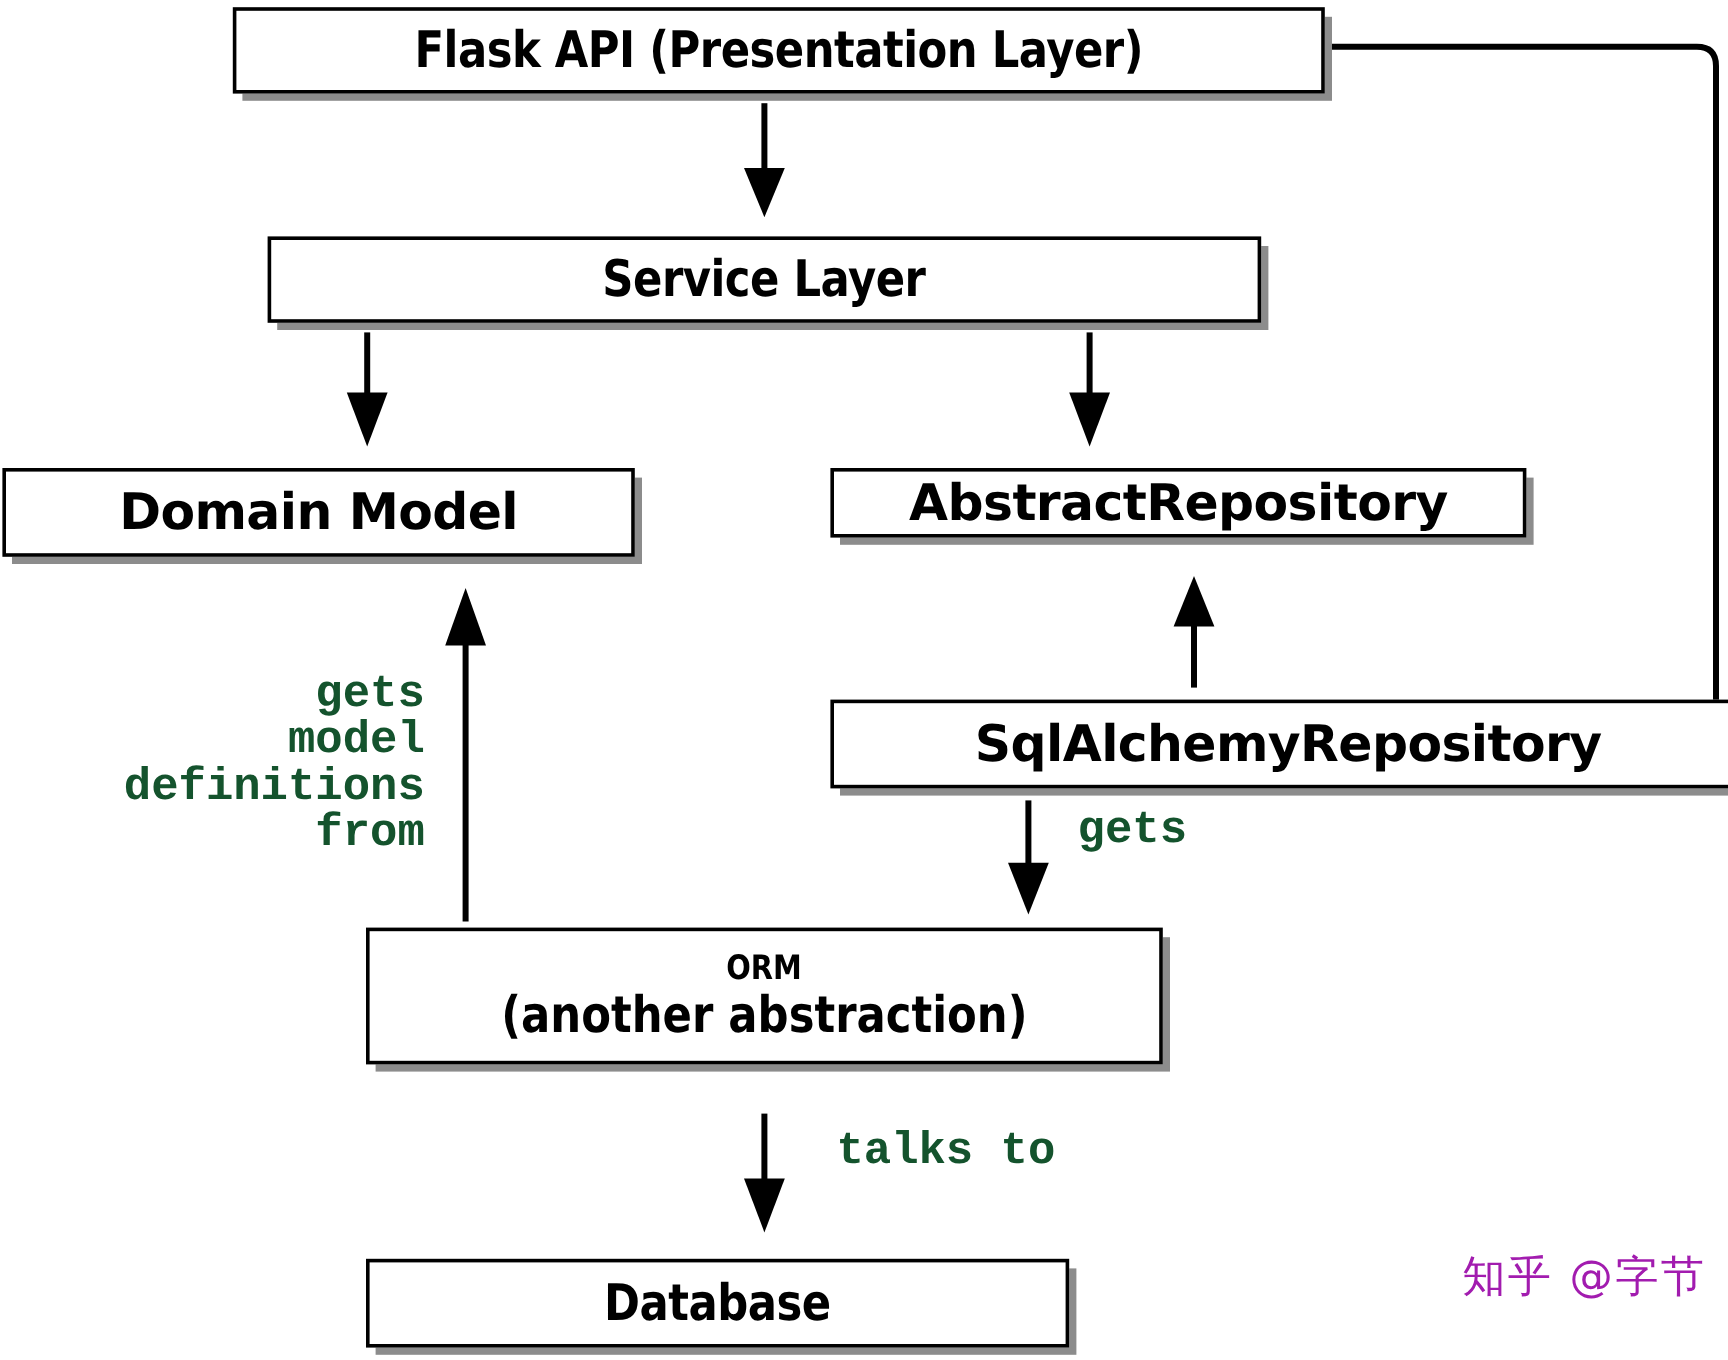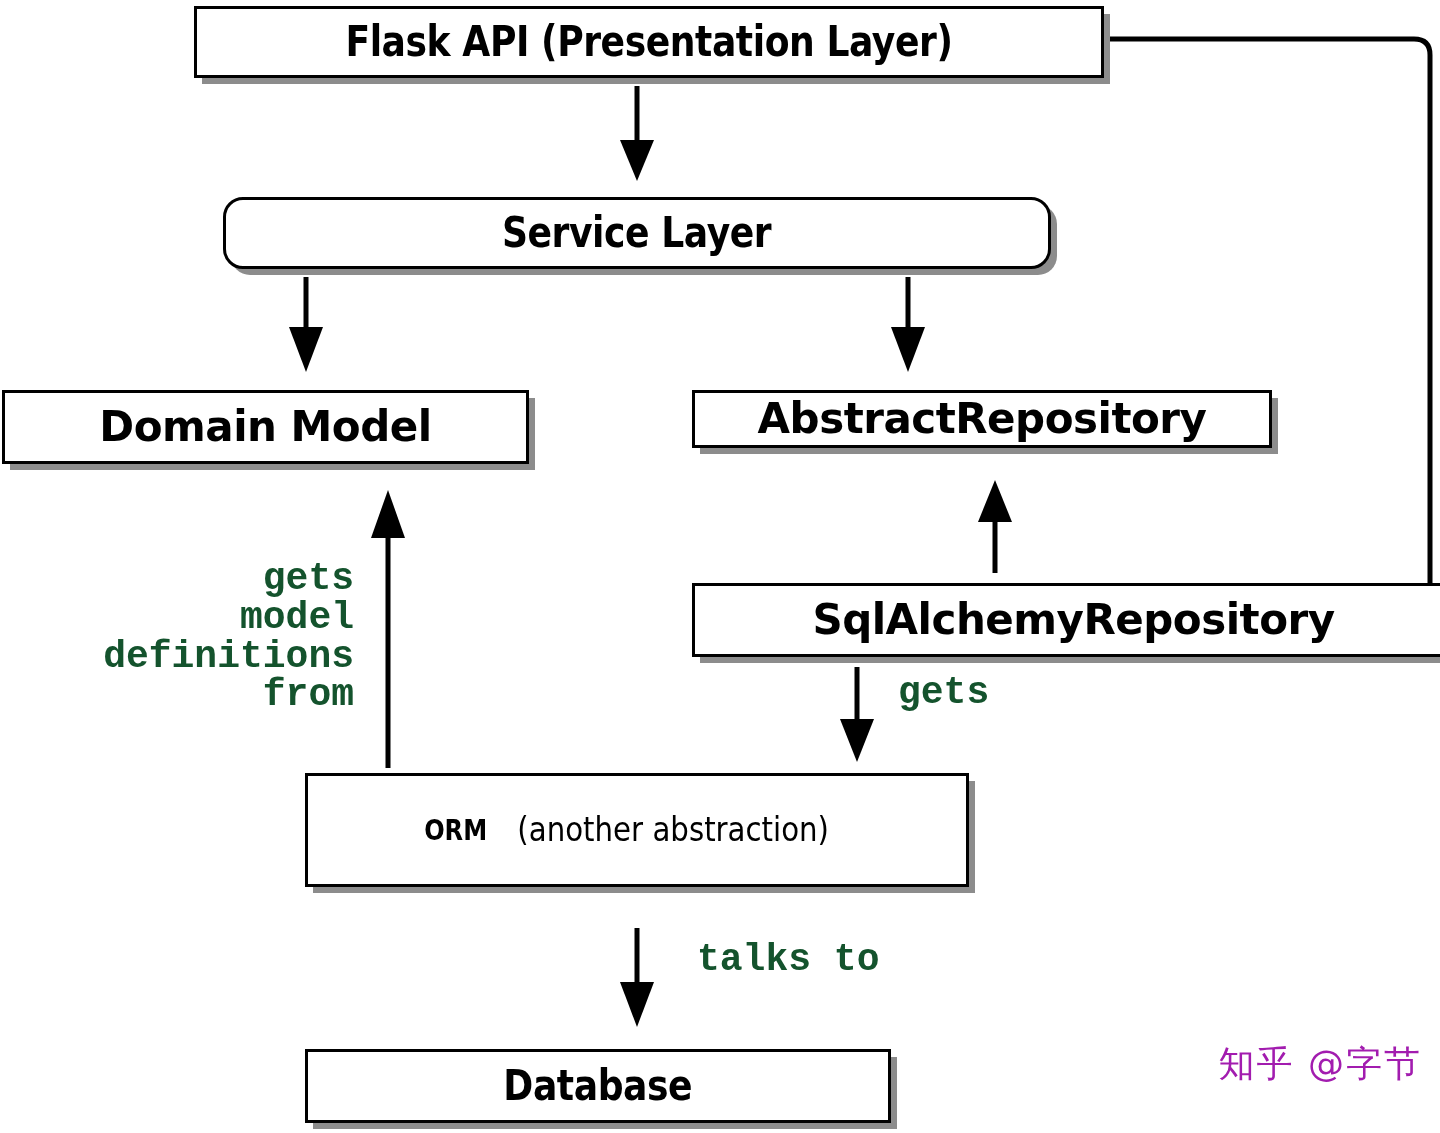--- a/index.html
+++ b/index.html
@@ -44,35 +44,35 @@
   }
   .wide {
     display: inline-block;
     white-space: nowrap;
   }
 
   
   #node-flask      { left: 194px;  top: 6px;    width: 910px;  height: 72px;  }
   #node-flask .lbl { font-size: 42px; }
 
-  #node-service      { left: 223px; top: 197px; width: 828px; height: 72px; border-radius: 20px; }
+  #node-service      { left: 223px; top: 197px; width: 828px; height: 72px; }
   #node-service .lbl { font-size: 42px; }
 
   #node-domain      { left: 2px;  top: 390px; width: 527px; height: 74px; }
   #node-domain .lbl { font-size: 42px; }
 
   #node-abstract      { left: 692px; top: 390px; width: 580px; height: 58px; }
   #node-abstract .lbl { font-size: 42px; }
 
   #node-sqlalchemy      { left: 692px; top: 583px; width: 763px; height: 74px; }
   #node-sqlalchemy .lbl { font-size: 42px; }
 
-  #node-orm      { left: 305px; top: 773px; width: 664px; height: 114px; flex-direction: row; gap: 0px; }
+  #node-orm      { left: 305px; top: 773px; width: 664px; height: 114px; flex-direction: column; gap: 0px; }
   #node-orm .l1  { font-size: 28px; font-weight: bold; }
-  #node-orm .l2  { font-size: 34px; font-weight: normal; margin-top: -2px; }
+  #node-orm .l2  { font-size: 42px; font-weight: bold; margin-top: -2px; }
 
   #node-database      { left: 305px; top: 1049px; width: 586px; height: 74px; }
   #node-database .lbl { font-size: 42px; }
 
   
   .edge-label {
     position: absolute;
     font-family: Liberation Mono, monospace;
     font-weight: bold;
     color: #14532d;

